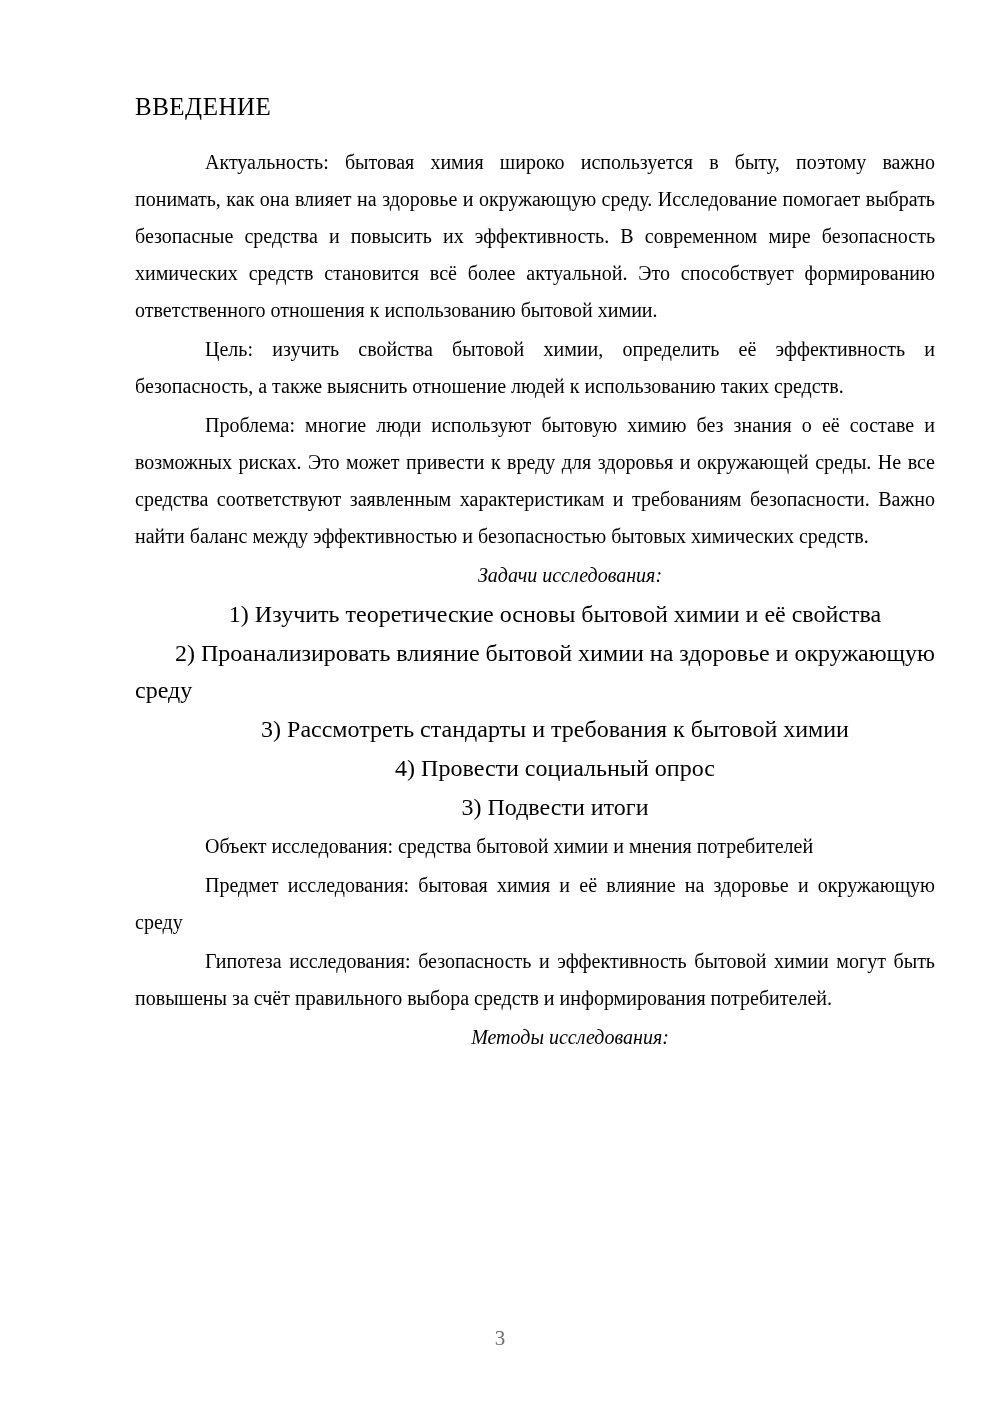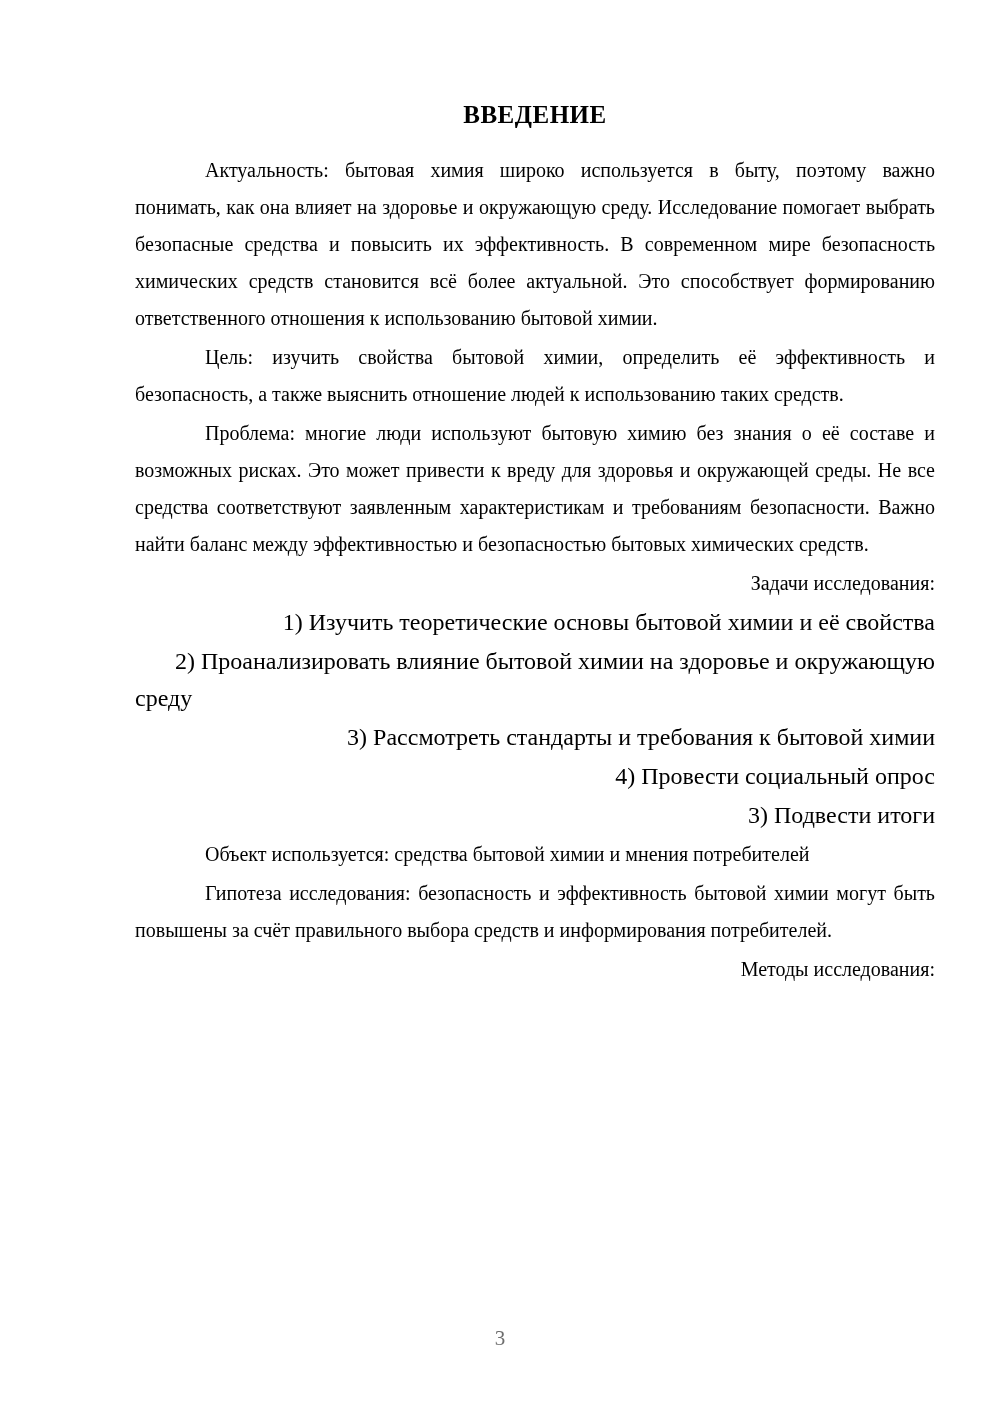--- a/index.html
+++ b/index.html
@@ -22,52 +22,52 @@
     box-sizing: border-box;
   }
   .content {
     position: absolute;
     left: 135px;
     top: 88px;
     width: 800px;
   }
   .doc-title {
     font-size: 25px;
-    font-weight: bold;
-    text-align: center;
+    font-weight: normal;
     letter-spacing: 0.5px;
     line-height: 1.5;
-    margin: 8px 0 18px 0;
+    margin: 0 0 18px 0;
   }
   .para {
     font-size: 20px;
     line-height: 37px;
     text-align: justify;
     text-justify: inter-word;
     text-indent: 70px;
     margin: 0 0 2px 0;
     hyphens: none;
   }
   .para.last-left {
-    text-align: right;
+    text-align: center;
+    font-style: italic;
   }
   .list-block {
     margin: 0;
     padding: 0;
   }
   .list-item {
     font-size: 24px;
     line-height: 37px;
     text-align: justify;
     text-justify: inter-word;
     text-indent: 40px;
     margin: 0 0 2px 0;
   }
   .list-item.short {
-    text-align: right;
+    text-align: center;
   }
   .page-number {
     position: absolute;
     left: 0;
     right: 0;
     top: 1328px;
     text-align: center;
     font-size: 21px;
     color: #6e6e6e;
     line-height: 1;
@@ -91,22 +91,23 @@
     <p class="para last-left">Задачи исследования:</p>
 
     <div class="list-block">
       <p class="list-item short">1) Изучить теоретические основы бытовой химии и её свойства</p>
       <p class="list-item">2) Проанализировать влияние бытовой химии на здоровье и окружающую среду</p>
       <p class="list-item short">3) Рассмотреть стандарты и требования к бытовой химии</p>
       <p class="list-item short">4) Провести социальный опрос</p>
       <p class="list-item short">3) Подвести итоги</p>
     </div>
 
-    <p class="para">Объект используется: средства бытовой химии и мнения потребителей</p>
+    <p class="para">Объект исследования: средства бытовой химии и мнения потребителей</p>
 
+    <p class="para">Предмет исследования: бытовая химия и её влияние на здоровье и окружающую среду</p>
 
     <p class="para">Гипотеза исследования: безопасность и эффективность бытовой химии могут быть повышены за счёт правильного выбора средств и информирования потребителей.</p>
 
     <p class="para last-left">Методы исследования:</p>
 
   </div>
 
   <div class="page-number">3</div>
 
 </div>

